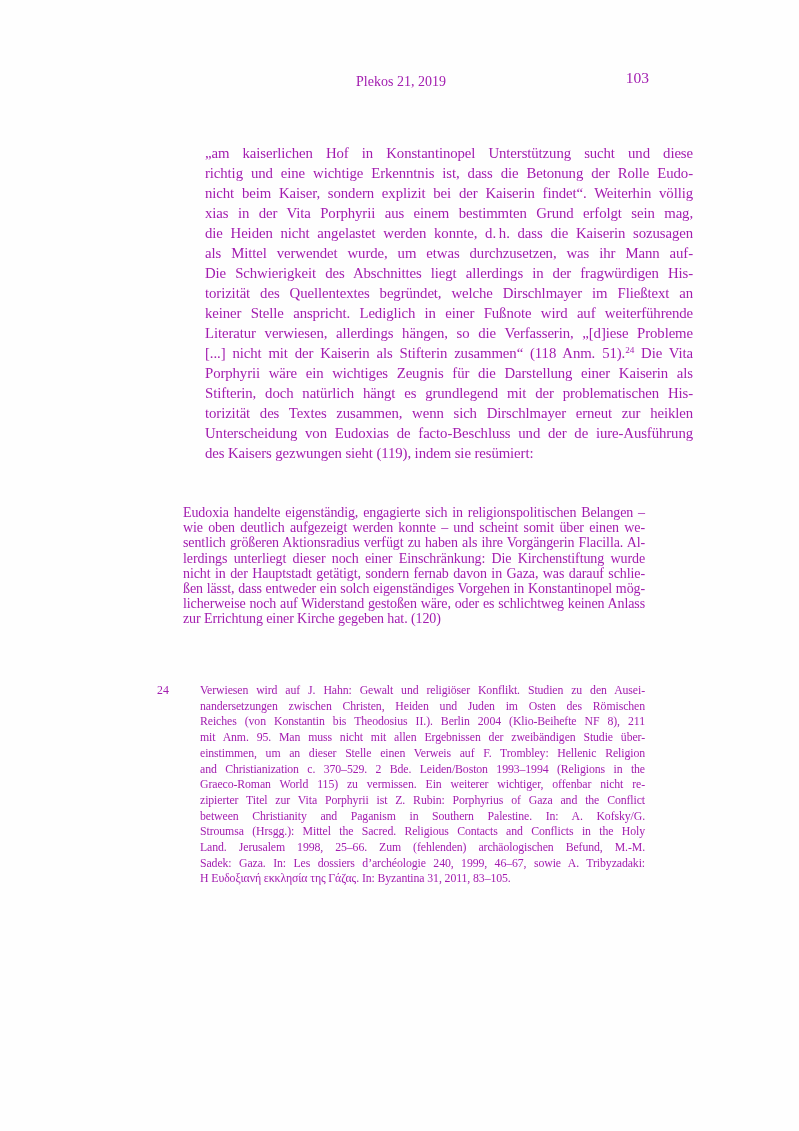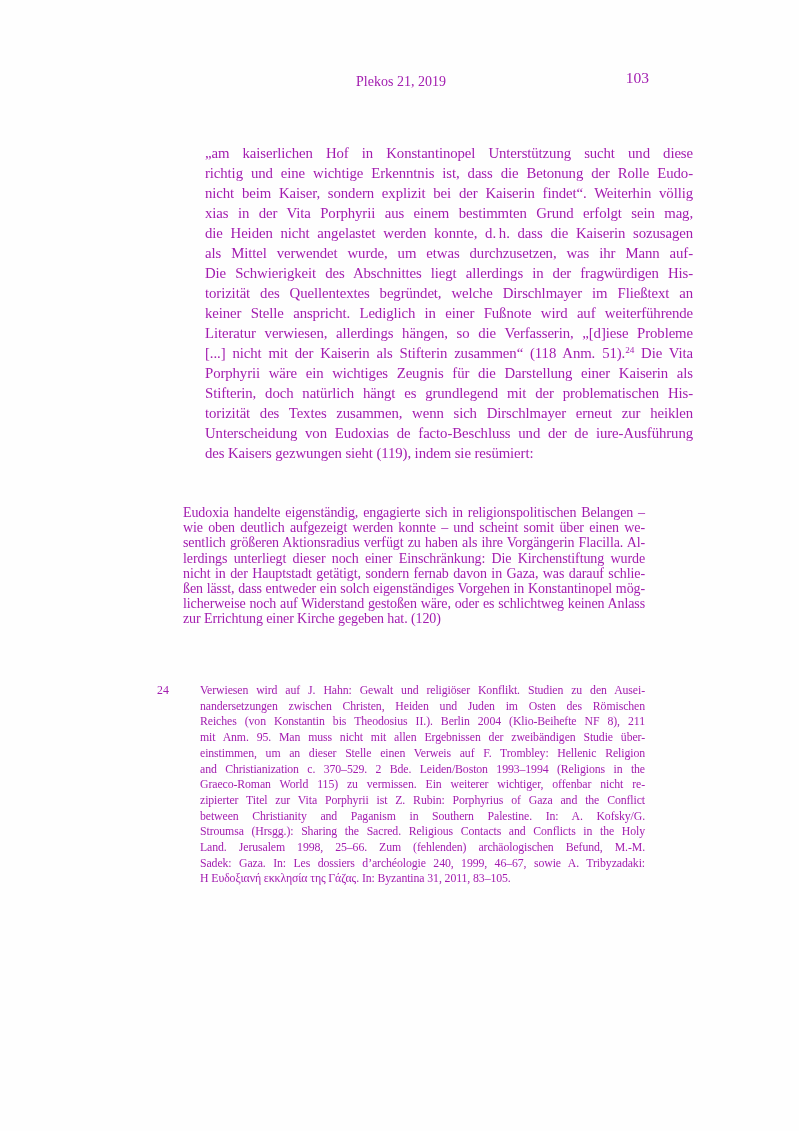--- a/index.html
+++ b/index.html
@@ -136,20 +136,20 @@
     <div class="fn-lines">
         <div class="tline"><span>Verwiesen wird auf J. Hahn: Gewalt und religiöser Konflikt. Studien zu den Ausei-</span></div>
         <div class="tline"><span>nandersetzungen zwischen Christen, Heiden und Juden im Osten des Römischen</span></div>
         <div class="tline"><span>Reiches (von Konstantin bis Theodosius II.). Berlin 2004 (Klio-Beihefte NF 8), 211</span></div>
         <div class="tline"><span>mit Anm. 95. Man muss nicht mit allen Ergebnissen der zweibändigen Studie über-</span></div>
         <div class="tline"><span>einstimmen, um an dieser Stelle einen Verweis auf F. Trombley: Hellenic Religion</span></div>
         <div class="tline"><span>and Christianization c. 370–529. 2 Bde. Leiden/Boston 1993–1994 (Religions in the</span></div>
         <div class="tline"><span>Graeco-Roman World 115) zu vermissen. Ein weiterer wichtiger, offenbar nicht re-</span></div>
         <div class="tline"><span>zipierter Titel zur </span><span class="it">Vita Porphyrii</span><span> ist Z. Rubin: Porphyrius of Gaza and the Conflict</span></div>
         <div class="tline"><span>between Christianity and Paganism in Southern Palestine. In: A. Kofsky/G.</span></div>
-        <div class="tline"><span>Stroumsa (Hrsgg.): Sharing the Sacred. Religious Contacts and Conflicts in the Holy</span></div>
+        <div class="tline"><span>Stroumsa (Hrsgg.): Mittel the Sacred. Religious Contacts and Conflicts in the Holy</span></div>
         <div class="tline"><span>Land. Jerusalem 1998, 25–66. Zum (fehlenden) archäologischen Befund, M.-M.</span></div>
         <div class="tline"><span>Sadek: Gaza. In: Les dossiers d’archéologie 240, 1999, 46–67, sowie A. Tribyzadaki:</span></div>
         <div class="tline tline-last"><span>Η </span><span class="it">Ευδοξιανή εκκλησία της Γάζας</span><span>. In: Byzantina 31, 2011, 83–105.</span></div>
       </div>
   </section>
 
 </main>
 
 </body></html>

